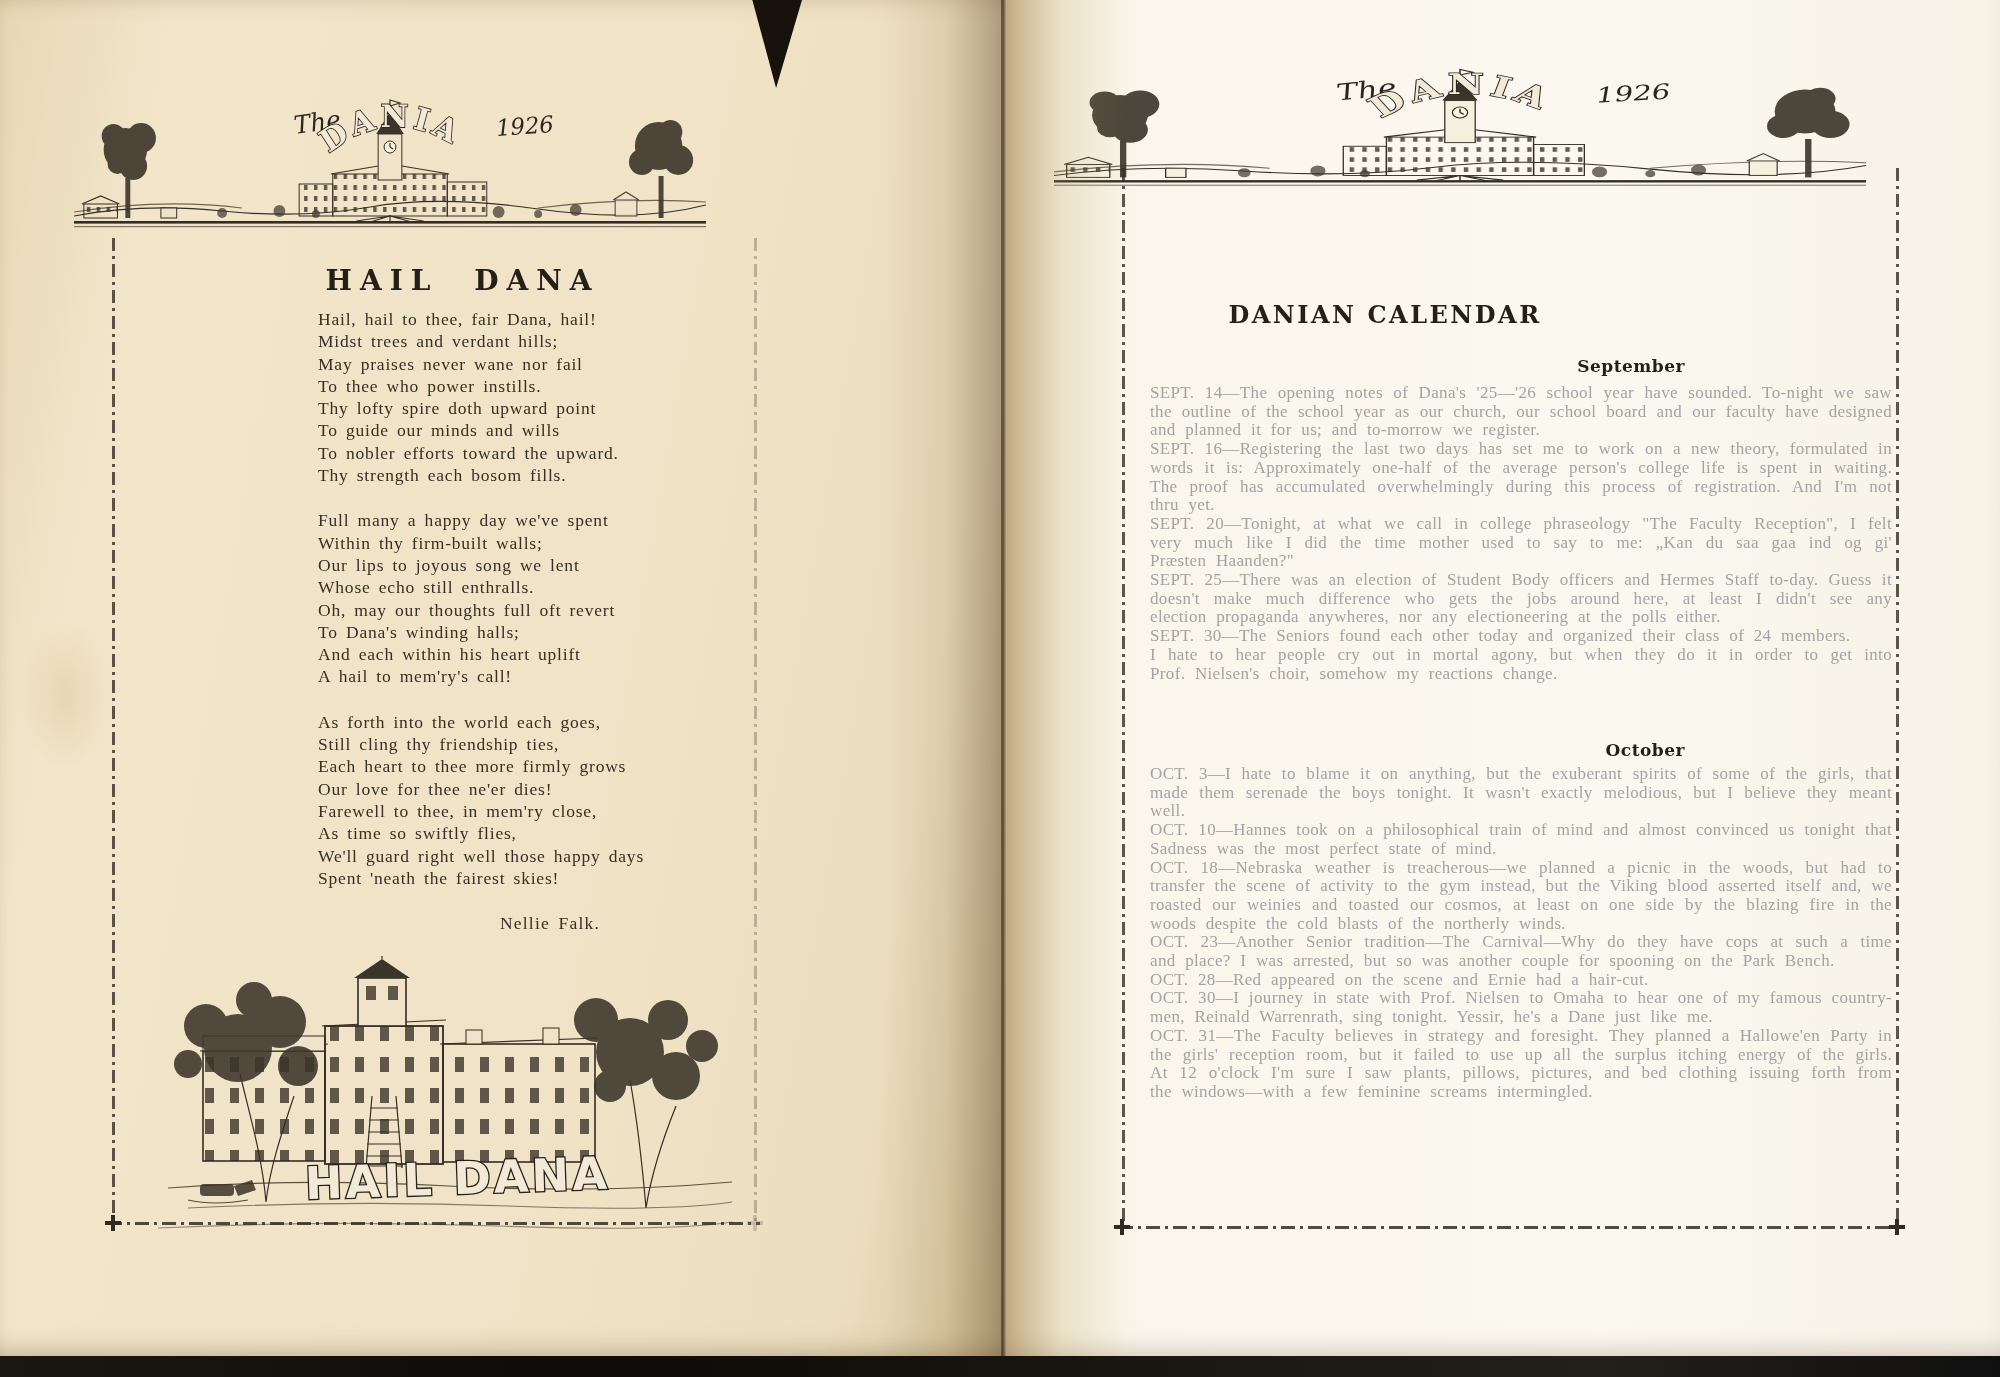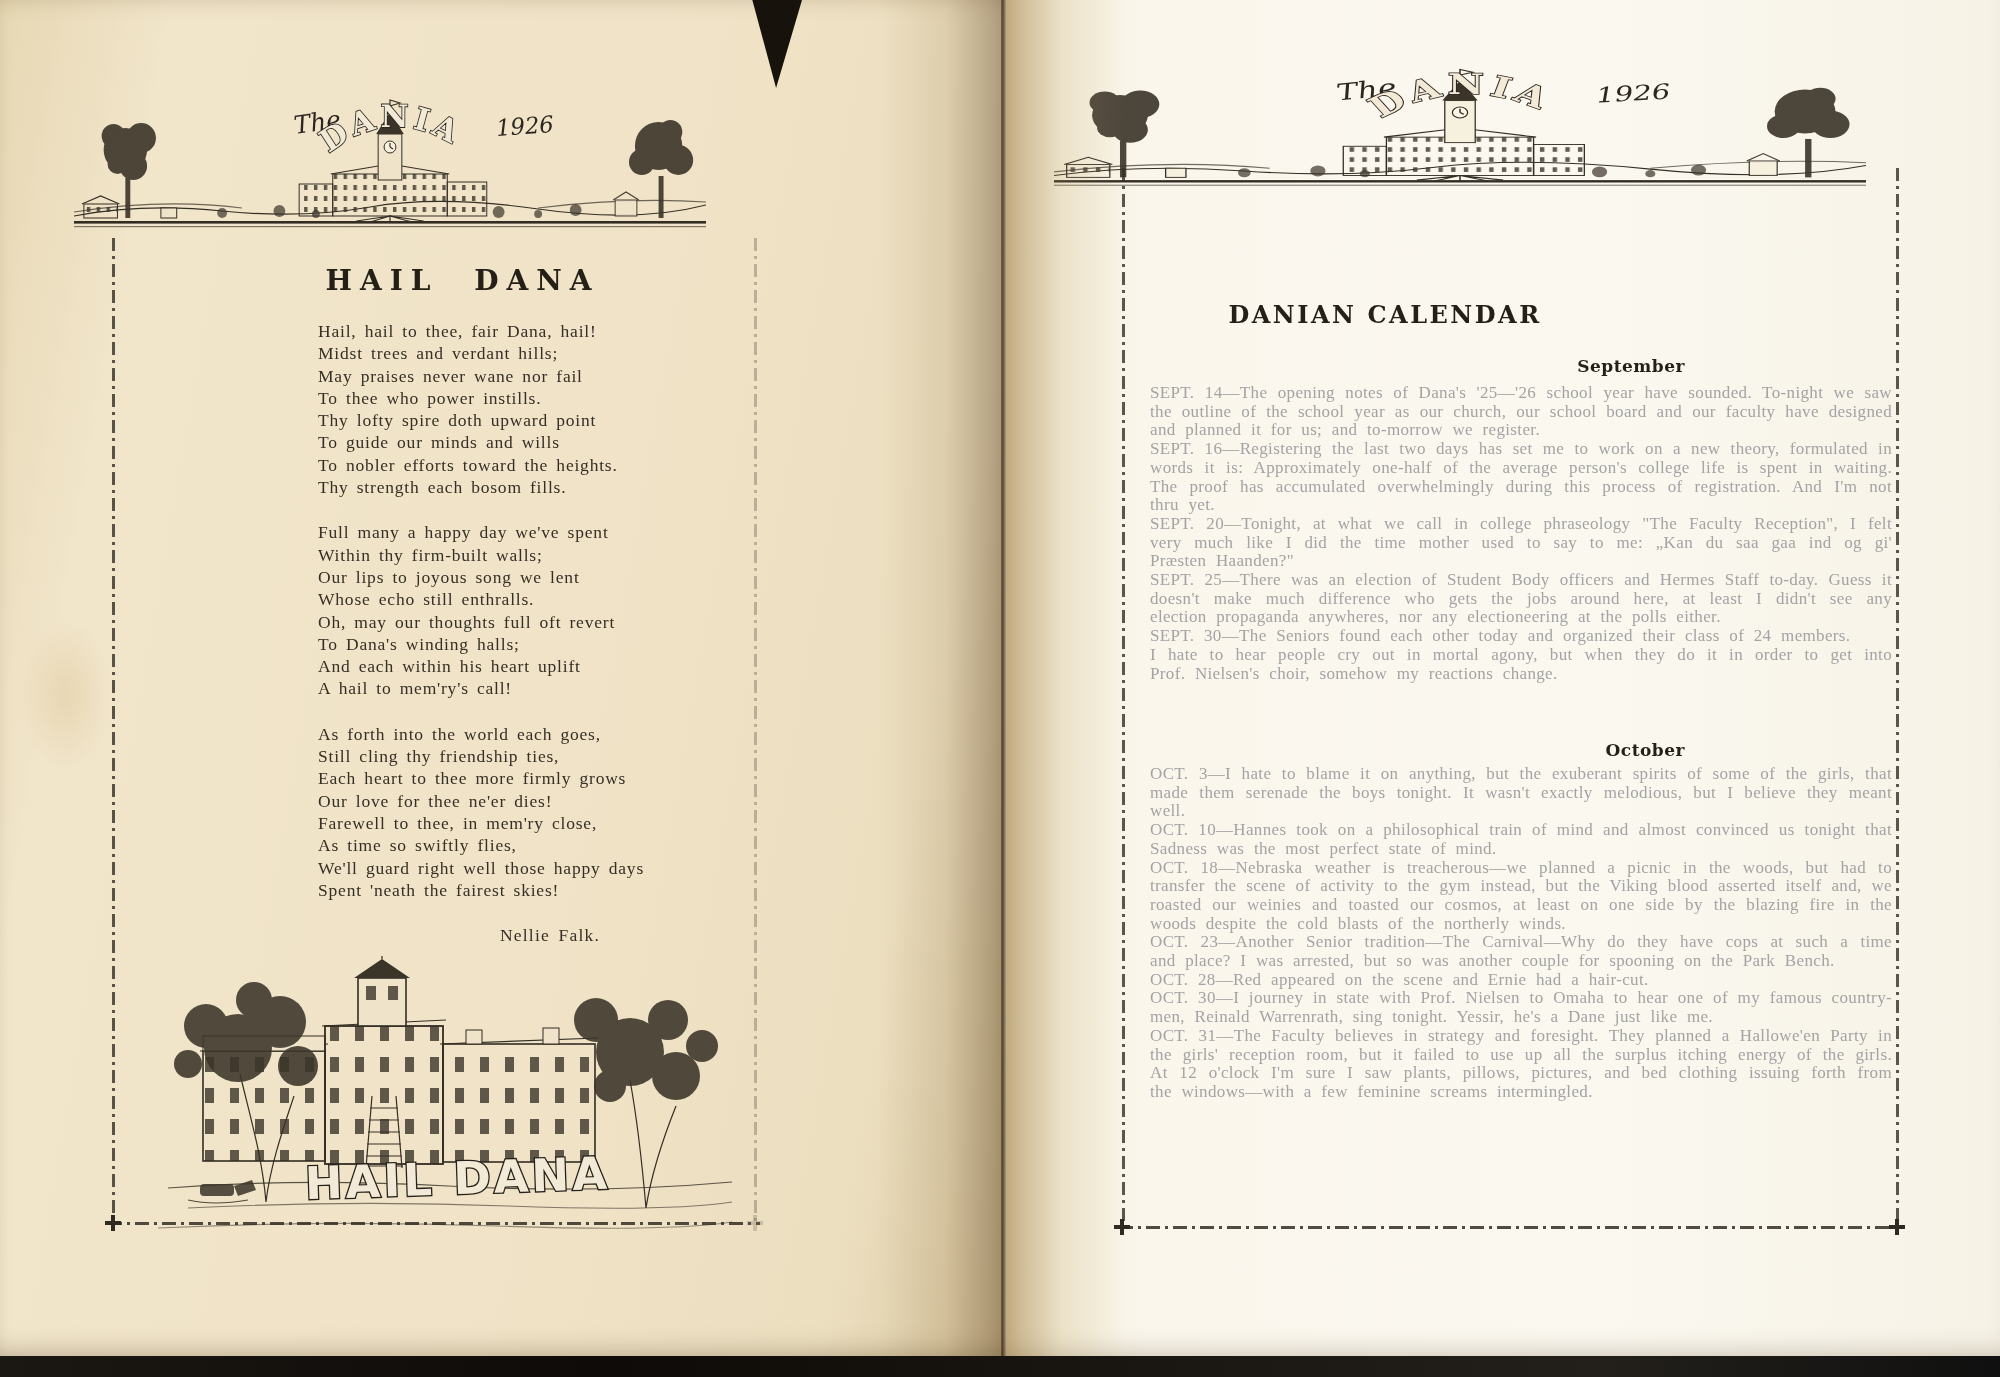--- a/index.html
+++ b/index.html
@@ -43,21 +43,21 @@
   .banner{position:absolute;}
   .eng{stroke:#352e24;fill:none;stroke-width:1.2;}
   .script-word{font-family:"DejaVu Serif",serif;font-style:italic;font-size:25px;fill:#2c2620;}
   .arch-title{font-family:"DejaVu Serif",serif;font-weight:bold;font-size:31px;letter-spacing:4px;
     fill:#f2ead6;stroke:#2c2620;stroke-width:1.7px;paint-order:stroke;}
   .year-text{font-family:"DejaVu Serif",serif;font-style:italic;font-size:23px;fill:#2c2620;}
 
   
   #lp-title{position:absolute;left:235px;top:264px;width:455px;text-align:center;
     font-family:"DejaVu Serif",serif;font-weight:bold;font-size:28px;letter-spacing:8px;word-spacing:18px;color:#241f17;}
-  #lp-poem{position:absolute;left:318px;top:320px;font-size:17.5px;letter-spacing:.8px;word-spacing:3px;color:#362f25;}
+  #lp-poem{position:absolute;left:318px;top:308px;font-size:17.5px;letter-spacing:.8px;word-spacing:3px;color:#362f25;}
   .stanza{margin:0 0 23px 0;}
   .pline{line-height:22.3px;white-space:nowrap;}
   #lp-author{margin-top:5px;padding-left:182px;letter-spacing:1.2px;line-height:22.3px;}
   .outline-caption{font-family:"DejaVu Sans",sans-serif;font-weight:bold;font-size:45px;letter-spacing:3px;
     fill:#f2ead6;stroke:#26211a;stroke-width:2.6px;paint-order:stroke;}
 
   
   #rp-title{position:absolute;left:1085px;top:300px;width:600px;text-align:center;
     font-family:"DejaVu Serif",serif;font-weight:bold;font-size:24px;letter-spacing:2.5px;color:#241f17;}
   .month-head{position:absolute;left:1085px;width:600px;text-align:right;
@@ -155,21 +155,21 @@
     <div id="lp-title">HAIL DANA</div>
 
     <div id="lp-poem">
       <div class="stanza">
         <div class="pline">Hail, hail to thee, fair Dana, hail!</div>
         <div class="pline">Midst trees and verdant hills;</div>
         <div class="pline">May praises never wane nor fail</div>
         <div class="pline">To thee who power instills.</div>
         <div class="pline">Thy lofty spire doth upward point</div>
         <div class="pline">To guide our minds and wills</div>
-        <div class="pline">To nobler efforts toward the heights.</div>
+        <div class="pline">To nobler efforts toward the upward.</div>
         <div class="pline">Thy strength each bosom fills.</div>
       </div>
       <div class="stanza">
         <div class="pline">Full many a happy day we've spent</div>
         <div class="pline">Within thy firm-built walls;</div>
         <div class="pline">Our lips to joyous song we lent</div>
         <div class="pline">Whose echo still enthralls.</div>
         <div class="pline">Oh, may our thoughts full oft revert</div>
         <div class="pline">To Dana's winding halls;</div>
         <div class="pline">And each within his heart uplift</div>

